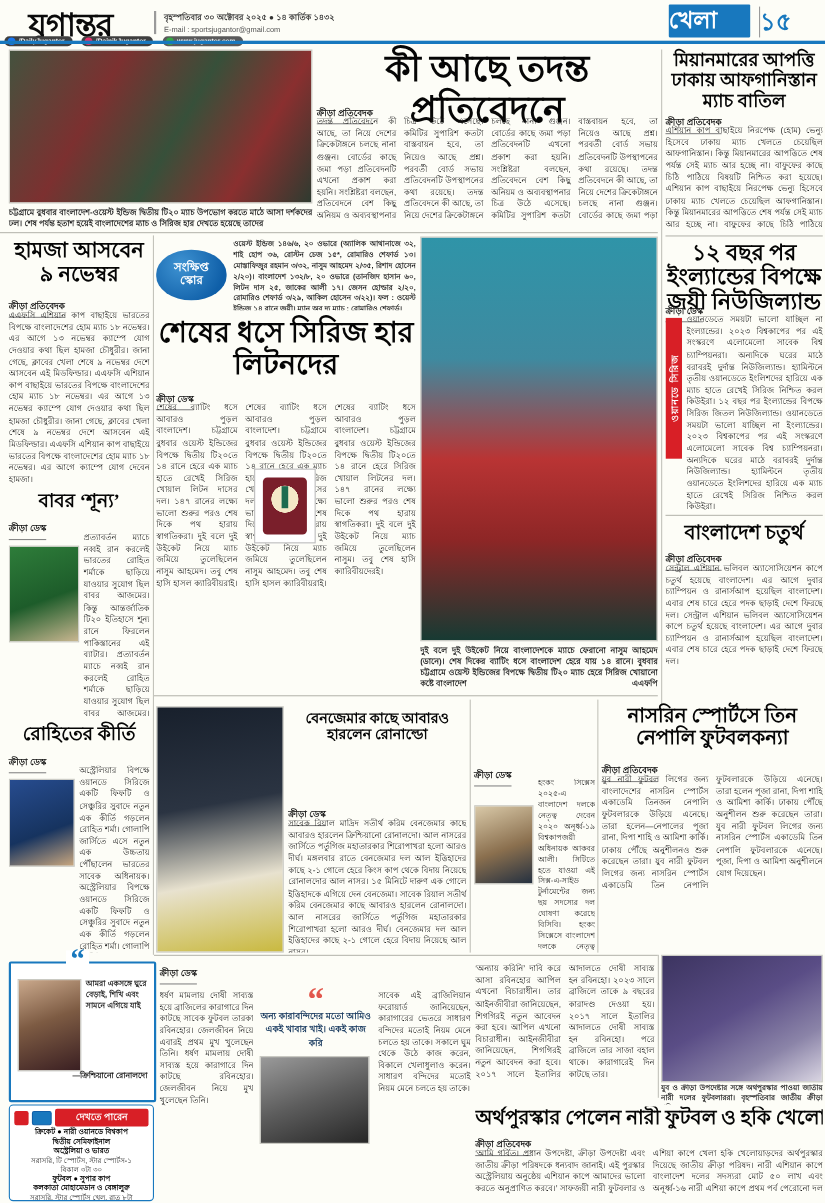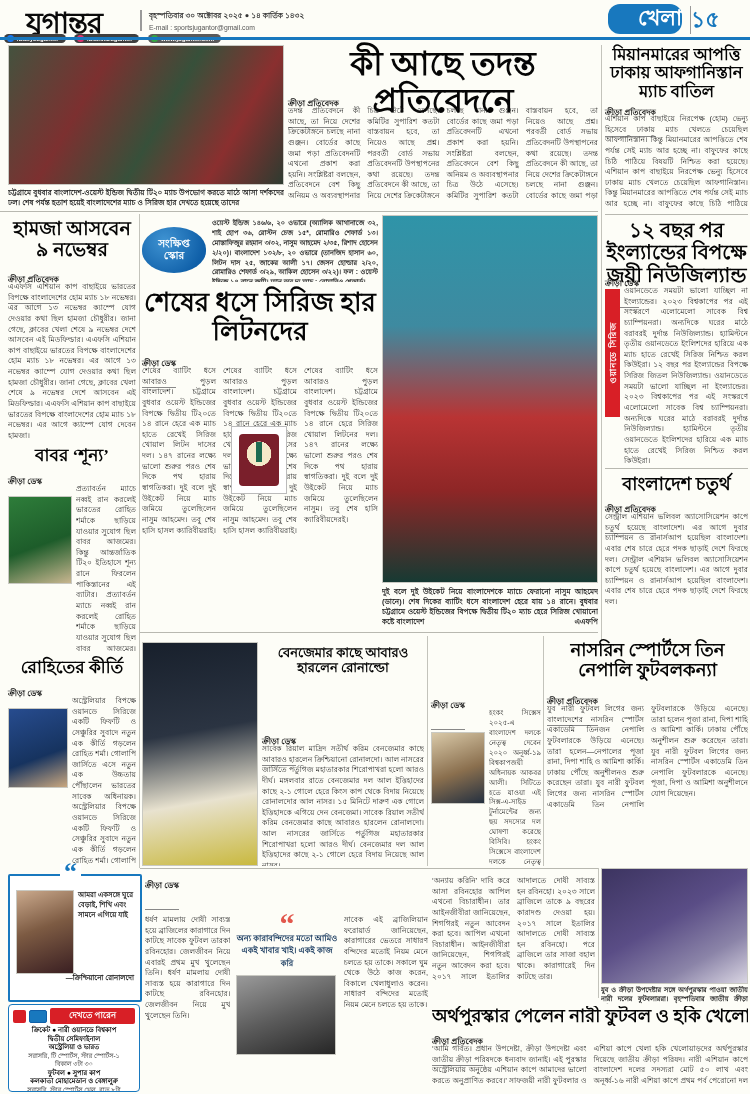--- a/index.html
+++ b/index.html
@@ -1,20 +1,20 @@
 <!DOCTYPE html>
 <html><head>
 <meta charset="utf-8">
 <style>
   html,body{margin:0;padding:0;background:#e8e8e4;}
   #page{position:relative;width:750px;height:1094px;margin:0 auto;background:#fdfdf7;
         font-family:"Liberation Sans",sans-serif;color:#191919;overflow:hidden;}
   .abs{position:absolute;}
   .hl{font-family:"Liberation Serif",serif;font-weight:700;text-align:center;color:#050505;line-height:1.12;}
-  .by{font-size:8px;font-weight:700;color:#111;border-bottom:1px solid #888;display:inline-block;padding-bottom:17px;margin:2px 0 3px 0;}
+  .by{font-size:8px;font-weight:700;color:#111;border-bottom:1px solid #888;display:inline-block;padding-bottom:3px;margin:2px 0 3px 0;}
   .bd{font-size:7.5px;line-height:1.42;text-align:justify;color:#1c1c1c;overflow:hidden;}
   .cap{font-size:7.3px;line-height:1.35;text-align:justify;color:#222;font-weight:600;overflow:hidden;}
   .photo{position:absolute;border:1px solid #c9c9c2;box-sizing:border-box;}
   .hline{position:absolute;background:#b8b8b0;height:1px;}
   .vline{position:absolute;background:#c3c3bb;width:1px;}
   .cols3{column-count:3;column-gap:7px;}
   .cols4{column-count:4;column-gap:7px;}
   .cols2{column-count:2;column-gap:7px;}
   .pill{display:inline-flex;align-items:center;gap:3px;background:#3f3f3f;color:#fff;border-radius:7px;
         font-size:6px;padding:1px 7px 1px 3px;margin-right:4px;font-weight:700;}
@@ -43,21 +43,21 @@
     <span class="pill">
       <span class="dot" style="background:#e1306c;"></span>
       <span>/DainikJugantor</span>
       </span>
     <span class="pill" style="background:#5a5a5a;">
       <span class="dot" style="background:#35a843;"></span>
       <span>www.jugantor.com</span>
       </span>
   </div>
   <div class="abs" style="left:0;top:37px;width:750px;height:2.5px;background:#1878be;"></div>
-  <div class="abs" style="left:608px;top:4px;width:74px;height:30px;background:#1878be;border-radius:12px;display:flex;align-items:center;justify-content:flex-end;">
+  <div class="abs" style="left:608px;top:4px;width:74px;height:30px;background:#1878be;border-radius:1px;display:flex;align-items:center;justify-content:flex-start;">
     <span style="color:#fff;font-family:'Liberation Serif',serif;font-weight:800;font-size:21px;">খেলা</span>
   </div>
   <div class="abs" style="left:690px;top:6px;border-left:1px solid #9a9a9a;height:28px;display:flex;align-items:center;">
     <span style="color:#1878be;font-weight:800;font-size:22px;">১৫</span>
   </div>
 
   <div class="photo" style="left:8px;top:45px;width:276px;height:140px;background:linear-gradient(120deg,#44523e 0%,#7c3030 30%,#37503a 55%,#8a2f2f 78%,#2e3b30 100%);"></div>
   <div class="abs cap" style="left:8px;top:188px;width:276px;height:22px;">চট্টগ্রামে বুধবার বাংলাদেশ-ওয়েস্ট ইন্ডিজ দ্বিতীয় টি২০ ম্যাচ উপভোগ করতে মাঠে আসা দর্শকদের ঢল। শেষ পর্যন্ত হতাশ হয়েই বাংলাদেশের ম্যাচ ও সিরিজ হার দেখতে হয়েছে তাদের</div>
 
   <div class="abs hl" style="left:288px;top:46px;width:310px;font-size:33px;">কী আছে তদন্ত প্রতিবেদনে</div>

